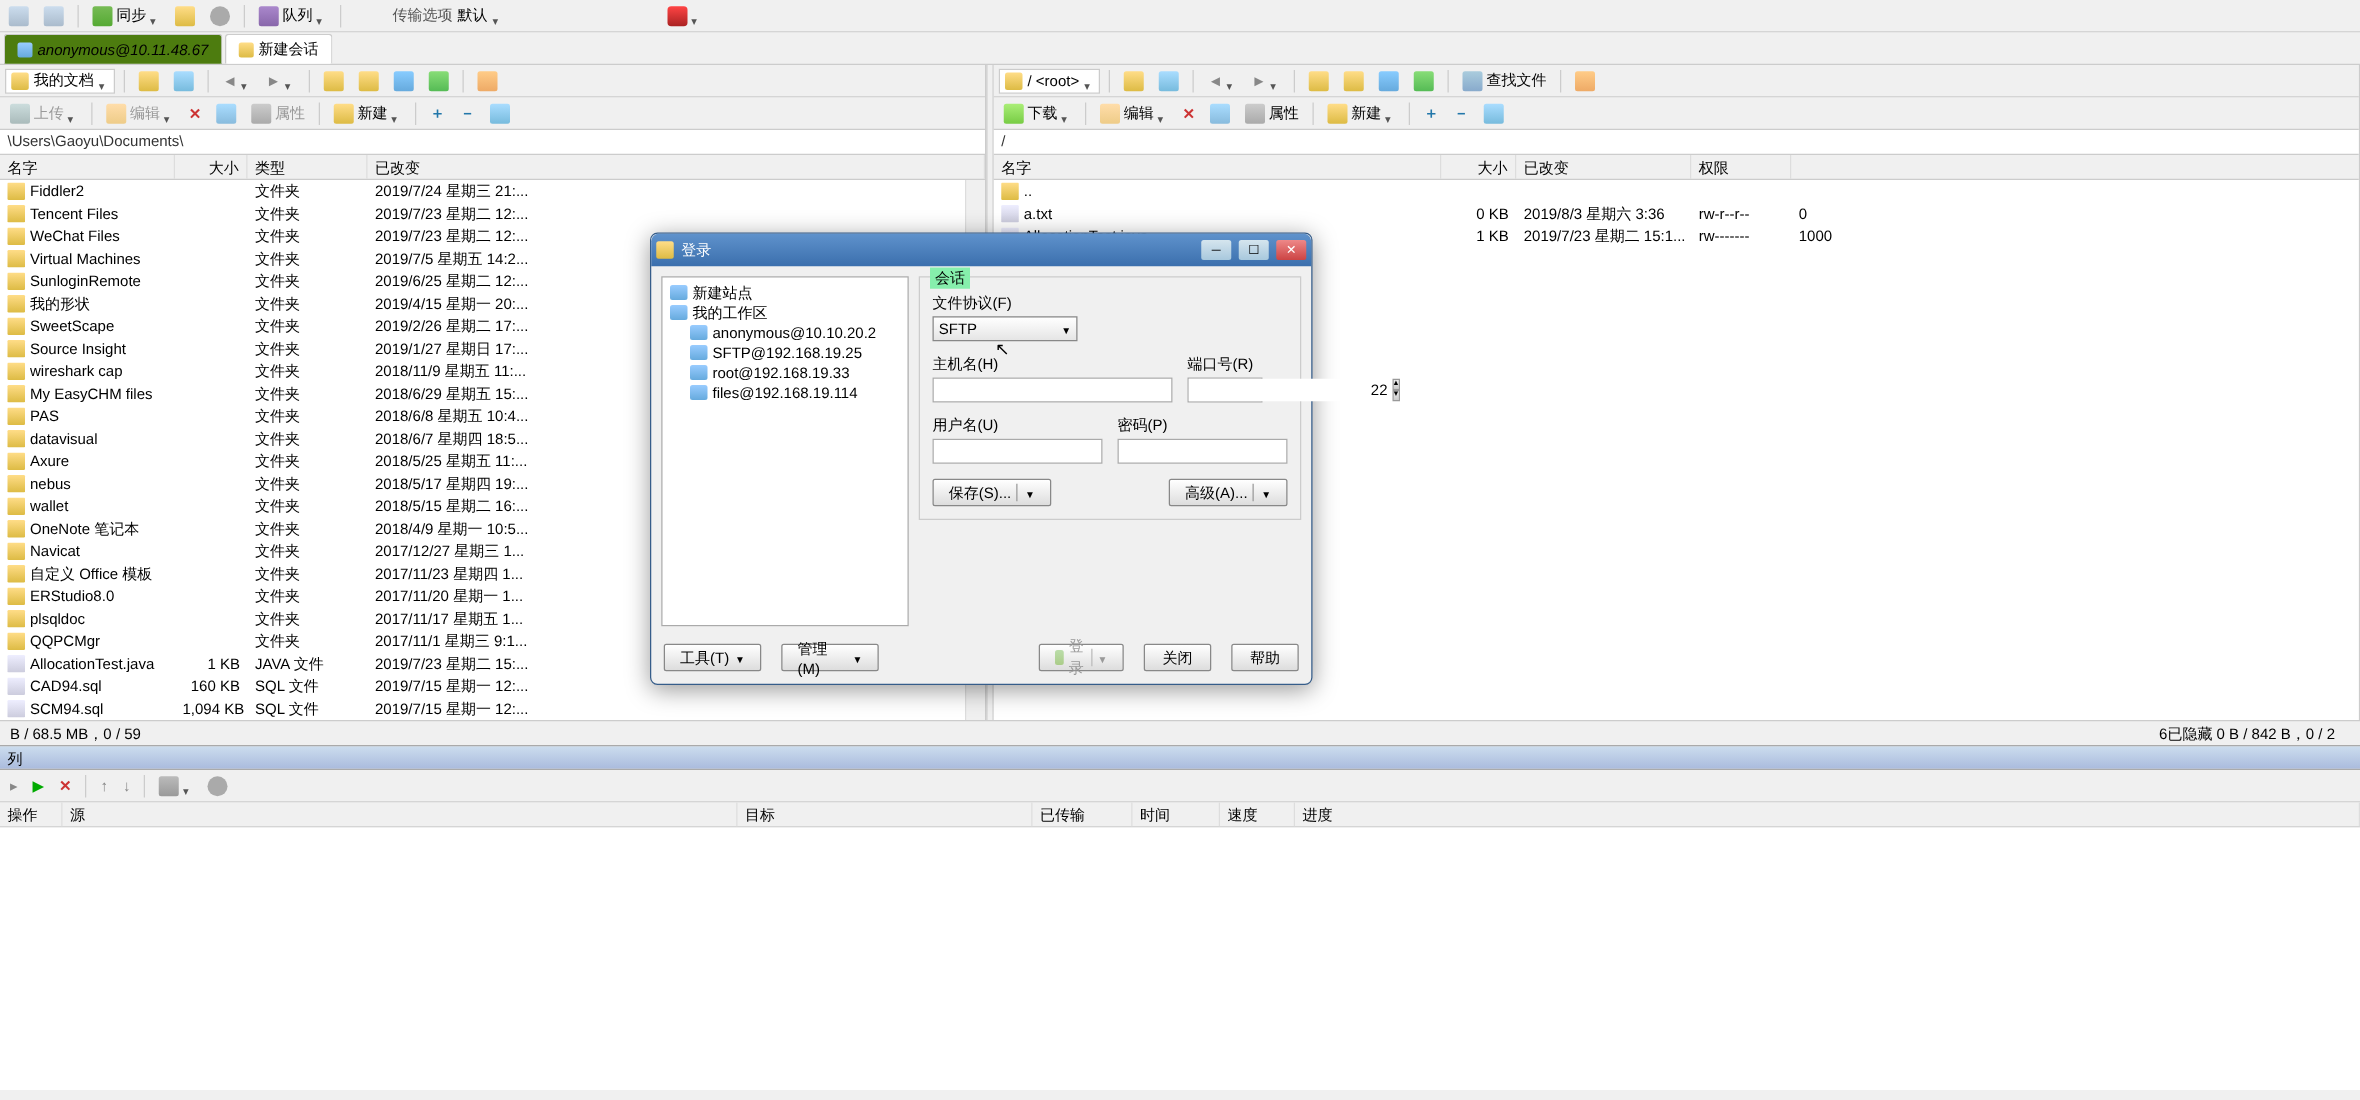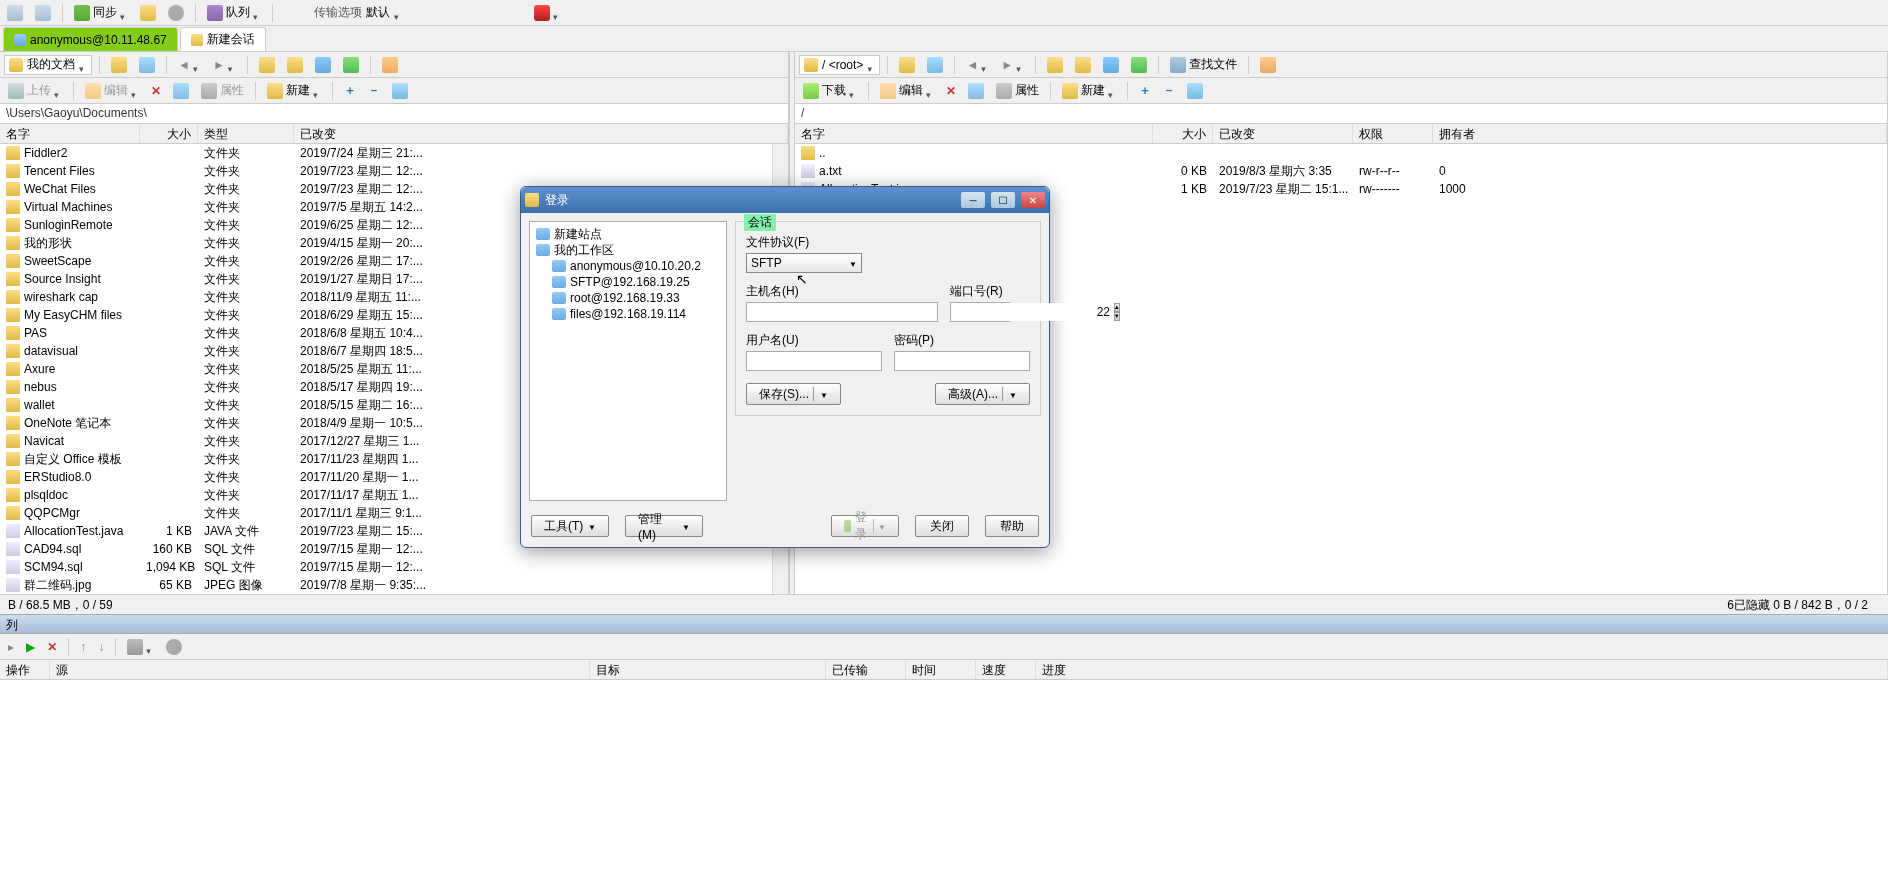--- a/index.html
+++ b/index.html
@@ -16,21 +16,21 @@
 .icon-new { background: linear-gradient(#fd8, #db4); }
 .icon-edit { background: linear-gradient(#fda, #ec8); }
 .icon-find { background: linear-gradient(#acd, #8ac); }
 .icon-props { background: linear-gradient(#ccc, #aaa); }
 .icon-monitor { background: linear-gradient(#9cf, #6ad); border-radius:2px; }
 .icon-gear { background:#aaa; border-radius:50%; }
 .drop-arrow { width:8px; height:8px; display:inline-block; }
 .drop-arrow::after { content:"▾"; font-size:9px; color:#555; }
 .tab-bar { height: 26px; background: #f0f0f0; display: flex; align-items: flex-end; padding-left: 3px; border-bottom: 1px solid #ccc; }
 .tab { display: inline-flex; align-items: center; gap: 4px; padding: 4px 10px; background: #fff; border: 1px solid #ccc; border-bottom: none; border-radius: 3px 3px 0 0; margin-right: 2px; height: 24px; }
-.tab.inactive { background: #84cc16; }
+.tab.inactive { background: #4d7c0f; font-style: italic; }
 .pane { flex: 1; display: flex; flex-direction: column; border-right: 1px solid #ccc; }
 .nav-row { height: 26px; background: #f0f0f0; border-bottom: 1px solid #ccc; display:flex; align-items:center; padding-left:4px; gap:4px; }
 .action-row { height: 26px; background: #f0f0f0; border-bottom: 1px solid #ccc; display:flex; align-items:center; padding-left:4px; gap:4px; }
 .path-row { height: 20px; background: #fff; border-bottom: 1px solid #ccc; padding: 2px 6px; font-size:12px; color:#333; }
 .header-row { height: 20px; background: #f0f0f0; border-bottom: 1px solid #ccc; display:flex; }
 .hdr-cell { padding: 2px 6px; border-right: 1px solid #ddd; font-size:12px; }
 .file-list { flex:1; background:#fff; overflow-y:auto; position:relative; }
 .file-row { display:flex; height:18px; align-items:center; }
 .cell { padding: 0 6px; font-size:12px; white-space:nowrap; overflow:hidden; }
 .fname { display:flex; align-items:center; gap:4px; }
@@ -355,26 +355,20 @@
   <div class="cell" style="width:58px;text-align:right">160 KB</div>
   <div class="cell" style="width:96px">SQL 文件</div>
   <div class="cell" style="flex:1">2019/7/15 星期一  12:...</div>
           </div>
           <div class="file-row">
             <div class="cell fname" style="width:140px"><span class="ficon file"></span>SCM94.sql</div>
   <div class="cell" style="width:58px;text-align:right">1,094 KB</div>
   <div class="cell" style="width:96px">SQL 文件</div>
   <div class="cell" style="flex:1">2019/7/15 星期一  12:...</div>
           </div>
-          <div class="file-row">
-            <div class="cell fname" style="width:140px"><span class="ficon file"></span>群二维码.jpg</div>
-  <div class="cell" style="width:58px;text-align:right">65 KB</div>
-  <div class="cell" style="width:96px">JPEG 图像</div>
-  <div class="cell" style="flex:1">2019/7/8 星期一  9:35:...</div>
-          </div>
         </div>
       <div class="scrollbar-v"></div>
     </div>
   </div>
   <div class="splitter-v"></div>
 
   <div class="pane" style="flex:1">
     <div class="nav-row">
       <span class="dropdown-box">
         <span class="icon icon-folder" style="width:14px;height:14px"></span>
@@ -458,34 +452,33 @@
       <span class="tb-btn">
           <span class="icon" style="background:linear-gradient(#adf,#7bd)"></span>
         </span>
     </div>
     <div class="path-row">/</div>
     <div class="header-row">
       <div class="hdr-cell" style="width:358px">名字</div>
       <div class="hdr-cell" style="width:60px;text-align:right">大小</div>
       <div class="hdr-cell" style="width:140px">已改变</div>
       <div class="hdr-cell" style="width:80px">权限</div>
-      <div class="hdr-cell" style="flex:1">拥有者</div>
     </div>
     <div class="file-list" id="right-files">
         <div class="file-row">
           <div class="cell fname" style="width:358px"><span class="ficon "></span>..</div>
   <div class="cell" style="width:60px;text-align:right"></div>
   <div class="cell" style="width:140px"></div>
   <div class="cell" style="width:80px"></div>
   <div class="cell" style="flex:1"></div>
         </div>
         <div class="file-row">
           <div class="cell fname" style="width:358px"><span class="ficon file"></span>a.txt</div>
   <div class="cell" style="width:60px;text-align:right">0 KB</div>
-  <div class="cell" style="width:140px">2019/8/3 星期六 3:35</div>
+  <div class="cell" style="width:140px">2019/8/3 星期六 3:36</div>
   <div class="cell" style="width:80px">rw-r--r--</div>
   <div class="cell" style="flex:1">0</div>
         </div>
         <div class="file-row">
           <div class="cell fname" style="width:358px"><span class="ficon file"></span>AllocationTest.java</div>
   <div class="cell" style="width:60px;text-align:right">1 KB</div>
   <div class="cell" style="width:140px">2019/7/23 星期二 15:1...</div>
   <div class="cell" style="width:80px">rw-------</div>
   <div class="cell" style="flex:1">1000</div>
         </div>

